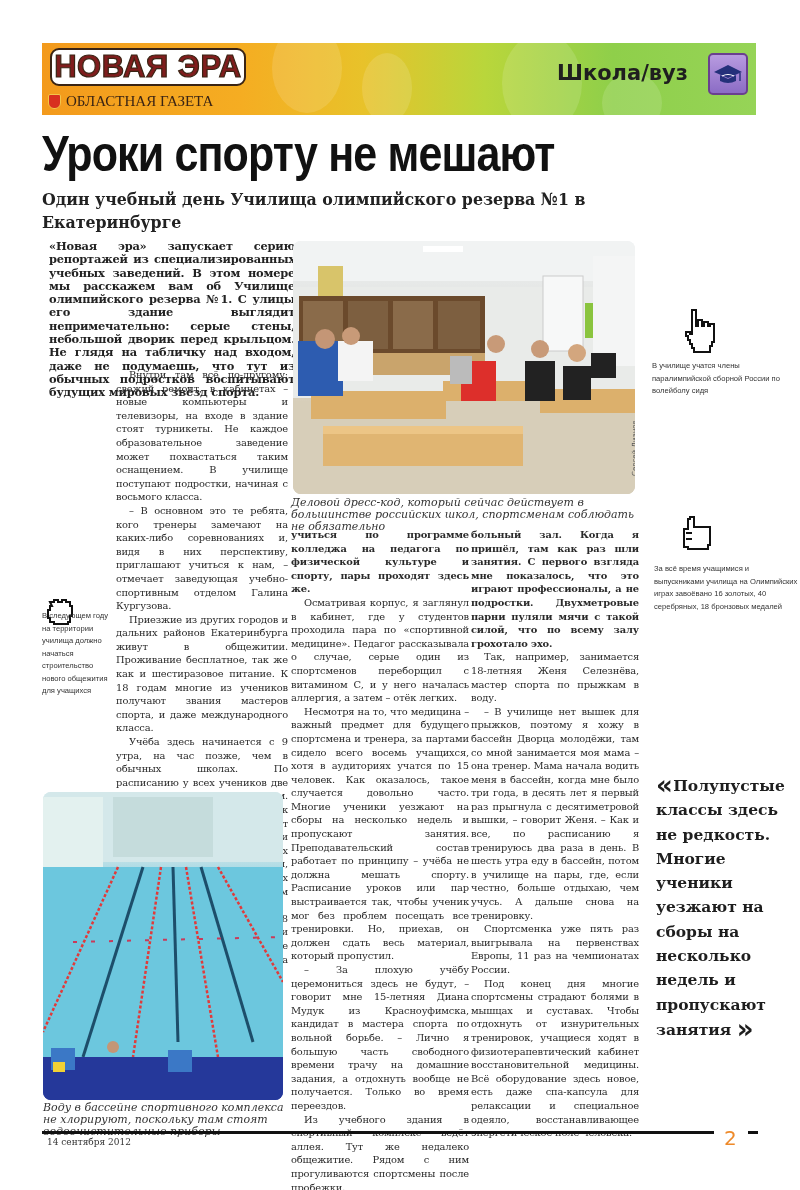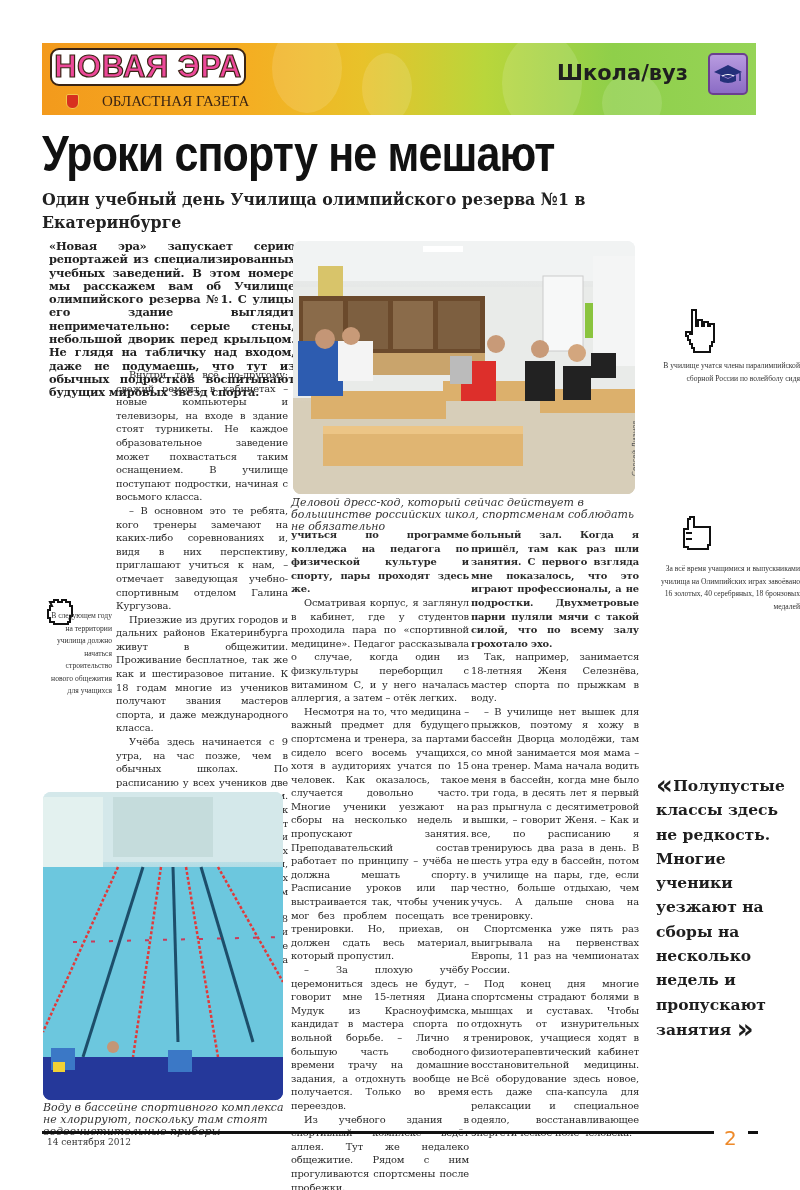--- a/index.html
+++ b/index.html
@@ -12,25 +12,25 @@
     overflow: hidden;
   }
   .masthead .bubble { position: absolute; border-radius: 50%; background: rgba(255,255,255,0.13); }
   .logo-box {
     position: absolute; left: 8px; top: 5px; width: 196px; height: 38px;
     background: #fff; border: 2px solid #3a2414; border-radius: 9px;
     display: flex; align-items: center; justify-content: center;
   }
   .logo-text {
     font-family: "Liberation Sans", sans-serif; font-weight: bold; font-size: 31px;
-    color: #ec4899; letter-spacing: 0.5px;
+    color: #7f1d1d; letter-spacing: 0.5px;
     -webkit-text-stroke: 1.2px #3a2414;
   }
   .logo-sub {
-    position: absolute; left: 24px; top: 50px; display: flex; align-items: center; gap: 23px;
+    position: absolute; left: 6px; top: 50px; display: flex; align-items: center; gap: 5px;
     font-family: "Liberation Serif", serif; font-size: 15px; color: #3a2414;
   }
   .emblem { width: 13px; height: 15px; background: #d8301f; border: 1px solid #f3c54a; border-radius: 2px 2px 6px 6px; }
   .section-label {
     position: absolute; right: 68px; top: 18px;
     font-family: "DejaVu Sans", sans-serif; font-weight: bold; font-size: 21px; color: #1f1f1f;
   }
   .section-icon {
     position: absolute; right: 8px; top: 10px; width: 40px; height: 42px;
     border-radius: 5px; border: 2px solid #6a3f8f;
@@ -82,21 +82,21 @@
   }
   .photo-credit {
     position: absolute; font-family: "DejaVu Sans", sans-serif; font-size: 7px; color: #555;
     transform: rotate(-90deg); transform-origin: left top; white-space: nowrap;
   }
   .caption {
     position: absolute; font-family: "DejaVu Serif", serif; font-style: italic; font-size: 11px; line-height: 12px; color: #333;
   }
 
   .sidenote {
-    position: absolute; font-family: Liberation Serif, serif; font-size: 7.6px; line-height: 12.5px; color: #333; text-align: right;
+    position: absolute; font-family: Liberation Sans, sans-serif; font-size: 7.6px; line-height: 12.5px; color: #333;
   }
   .cursor-icon { position: absolute; }
 
   .pullquote {
     position: absolute; left: 656px; top: 738px; width: 140px;
     font-family: "DejaVu Serif", serif; font-weight: bold; font-size: 15.5px; line-height: 24.3px; color: #1e1e1e; margin-top: 35px;
   }
   .quote-mark { font-family: "DejaVu Sans", sans-serif; font-weight: bold; font-size: 26px; vertical-align: -3px; letter-spacing: -5px; }
 
   .footer-rule { position: absolute; left: 42px; top: 1131px; width: 672px; height: 3px; background: #111; }
@@ -175,21 +175,21 @@
 <div class="col col1">
   <p>Внутри там всё по-другому: свежий ремонт, в кабинетах – новые компьютеры и телевизоры, на входе в здание стоят турникеты. Не каждое образовательное заведение может похвастаться таким оснащением. В училище поступают подростки, начиная с восьмого класса.</p>
   <p>– В основном это те ребята, кого тренеры замечают на каких-либо соревнованиях и, видя в них перспективу, приглашают учиться к нам, – отмечает заведующая учебно-спортивным отделом Галина Кургузова.</p>
   <p>Приезжие из других городов и дальних районов Екатеринбурга живут в общежитии. Проживание бесплатное, так же как и шестиразовое питание. К 18 годам многие из учеников получают звания мастеров спорта, и даже международного класса.</p>
   <p>Учёба здесь начинается с 9 утра, на час позже, чем в обычных школах. По расписанию у всех учеников две тренировки, утром и вечером. При этом три раза в неделю, как и у всех школьников, проходят уроки физкультуры. Ученики признаются, что не любят на них ходить, поскольку нормативы, которые там требуют, для них уже давно стали слишком лёгкими.</p>
   <p>В училище принимают с 8 класса, но новые ученики приходят каждый год, в 9-е, 10-е и 11-е. После девятого класса ученик может пойти</p>
 </div>
 
 <div class="col col2">
   <p class="noindent">учиться по программе колледжа на педагога по физической культуре и спорту, пары проходят здесь же.</p>
-  <p>Осматривая корпус, я заглянул в кабинет, где у студентов проходила пара по «спортивной медицине». Педагог рассказывала о случае, когда один из физкультуры переборщил с витамином С, и у него началась аллергия, а затем – отёк легких.</p>
+  <p>Осматривая корпус, я заглянул в кабинет, где у студентов проходила пара по «спортивной медицине». Педагог рассказывала о случае, серые один из спортсменов переборщил с витамином С, и у него началась аллергия, а затем – отёк легких.</p>
   <p>Несмотря на то, что медицина – важный предмет для будущего спортсмена и тренера, за партами сидело всего восемь учащихся, хотя в аудиториях учатся по 15 человек. Как оказалось, такое случается довольно часто. Многие ученики уезжают на сборы на несколько недель и пропускают занятия. Преподавательский состав работает по принципу – учёба не должна мешать спорту. Расписание уроков или пар выстраивается так, чтобы ученик мог без проблем посещать все тренировки. Но, приехав, он должен сдать весь материал, который пропустил.</p>
   <p>– За плохую учёбу церемониться здесь не будут, – говорит мне 15-летняя Диана Мудук из Красноуфимска, кандидат в мастера спорта по вольной борьбе. – Лично я большую часть свободного времени трачу на домашние задания, а отдохнуть вообще не получается. Только во время переездов.</p>
   <p>Из учебного здания в спортивный комплекс ведёт аллея. Тут же недалеко общежитие. Рядом с ним прогуливаются спортсмены после пробежки.</p>
   <p>В отличие от учебного корпуса спортивный выглядит ярче, стены покрашены в оранжевый цвет. Внутри здания есть бассейн, зал для занятий тяжёлой атлетикой и тренажёрный зал с американским оборудованием. Всего в училище сейчас готовят спортсменов по 39 видам спорта.</p>
 
 </div>
 
 <div class="col col3">
   <p class="noindent">больный зал. Когда я пришёл, там как раз шли занятия. С первого взгляда мне показалось, что это играют профессионалы, а не подростки. Двухметровые парни пуляли мячи с такой силой, что по всему залу грохотало эхо.</p>
   <p>Так, например, занимается 18-летняя Женя Селезнёва, мастер спорта по прыжкам в воду.</p>

